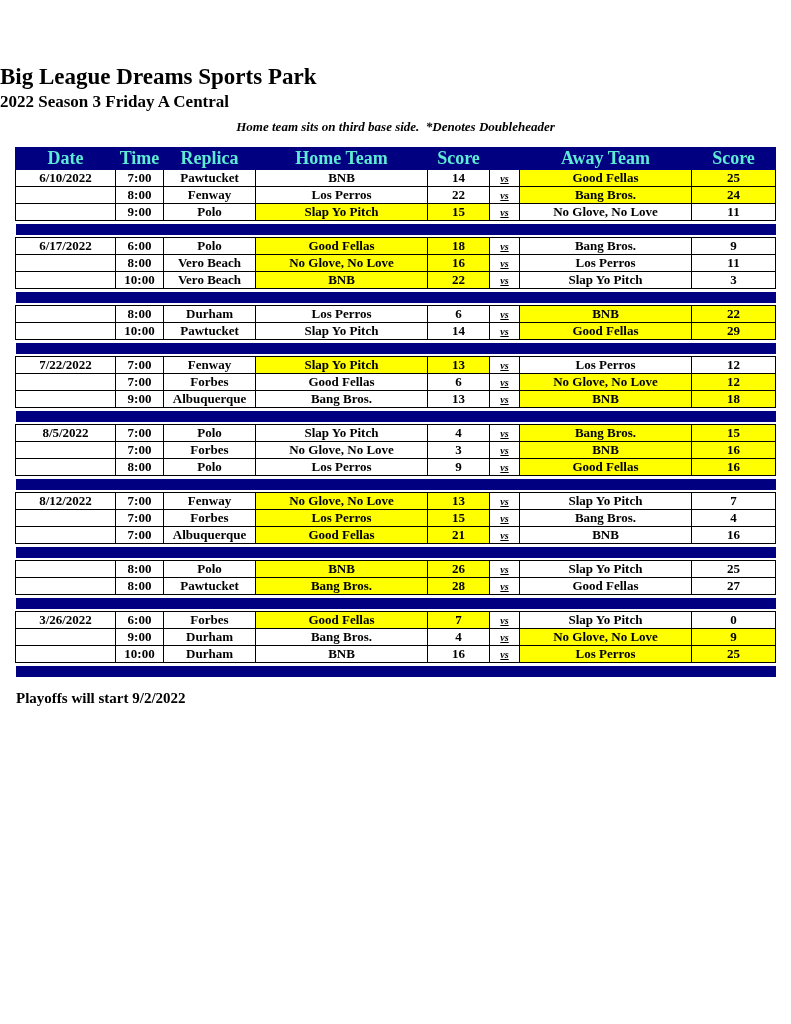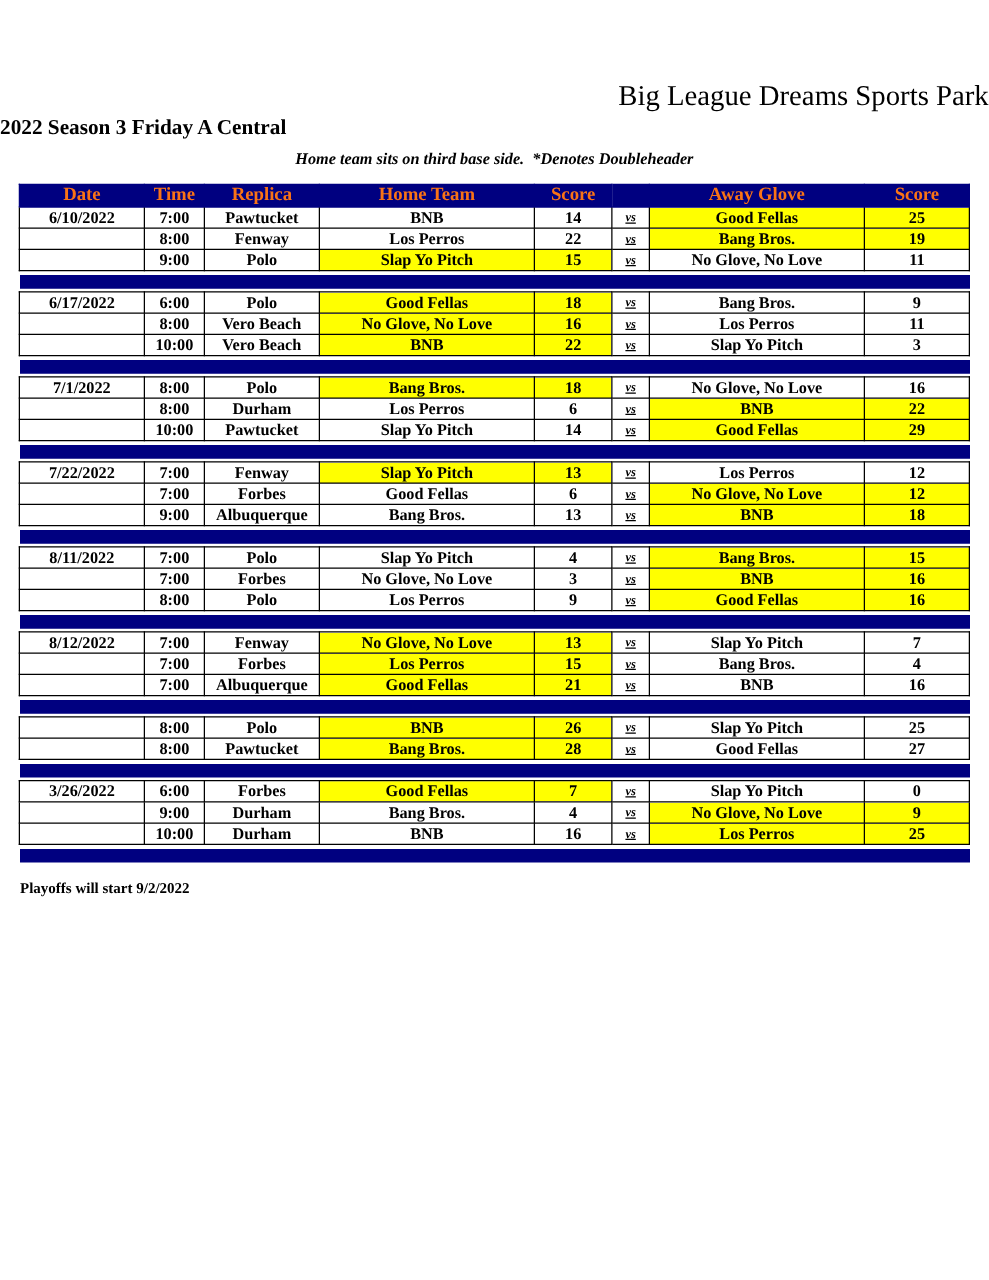--- a/index.html
+++ b/index.html
@@ -3,37 +3,37 @@
 <meta charset="utf-8">
 <style>
   :root { --band:#000080; --hl:#FFFF00; }
   * { box-sizing:border-box; }
   html,body { margin:0; padding:0; }
   body {
     width:791px; height:1024px; background:#ffffff; color:#000;
     font-family:"Liberation Serif", serif;
     overflow:hidden;
   }
-  .title    { margin-top:64px; text-align:right; font-size:23px; font-weight:normal; }
+  .title    { margin-top:64px; text-align:left; font-size:23px; font-weight:bold; }
   .subtitle { margin-top:2px;  font-size:17px; font-weight:bold; }
   .note     { margin-top:7px;  text-align:center; font-size:13px; font-weight:bold; font-style:italic; white-space:pre-wrap; }
   table.schedule { border-collapse:collapse; table-layout:fixed; width:760px; margin:12px auto 0; }
   .schedule th {
-    background:var(--band); color:#f97316; font-size:15px; font-weight:bold;
+    background:var(--band); color:#5eead4; font-size:18px; font-weight:bold;
     height:18px; padding:0; border:1px solid var(--band); text-align:center;
   }
   .schedule td {
     border:1px solid #000; text-align:center; font-size:13px; font-weight:bold;
     height:17px; padding:0 2px; overflow:hidden; white-space:nowrap;
   }
   .schedule td.vs  { font-size:10px; font-style:italic;text-decoration:underline; }
   .schedule td.hl  { background:var(--hl); }
   .schedule tr.spacer td { border:none; background:#fff; height:3px;  padding:0; }
   .schedule tr.band   td { border:none; background:var(--band); height:11px; padding:0; }
-  .footer { margin:10px 0 0 16px; font-size:12px; font-weight:bold; }
+  .footer { margin:10px 0 0 16px; font-size:15px; font-weight:bold; }
 </style>
 </head>
 <body>
 
 <div class="title">Big League Dreams Sports Park</div>
 <div class="subtitle">2022 Season 3 Friday A Central</div>
 <div class="note">Home team sits on third base side.  *Denotes Doubleheader</div>
 
 <table class="schedule">
   <colgroup>
@@ -47,21 +47,21 @@
       <col style="width:84px">
   </colgroup>
   <thead>
     <tr>
       <th>Date</th>
       <th>Time</th>
       <th>Replica</th>
       <th>Home Team</th>
       <th>Score</th>
       <th></th>
-      <th>Away Glove</th>
+      <th>Away Team</th>
       <th>Score</th>
     </tr>
   </thead>
   <tbody>
       <tr>
         <td>6/10/2022</td>
         <td>7:00</td>
         <td>Pawtucket</td>
         <td>BNB</td>
         <td>14</td>
@@ -70,21 +70,21 @@
         <td class="hl">25</td>
       </tr>
       <tr>
         <td></td>
         <td>8:00</td>
         <td>Fenway</td>
         <td>Los Perros</td>
         <td>22</td>
         <td class="vs">vs</td>
         <td class="hl">Bang Bros.</td>
-        <td class="hl">19</td>
+        <td class="hl">24</td>
       </tr>
       <tr>
         <td></td>
         <td>9:00</td>
         <td>Polo</td>
         <td class="hl">Slap Yo Pitch</td>
         <td class="hl">15</td>
         <td class="vs">vs</td>
         <td>No Glove, No Love</td>
         <td>11</td>
@@ -129,30 +129,20 @@
         <td>3</td>
       </tr>
       <tr class="spacer">
         <td colspan="8"></td>
       </tr>
       <tr class="band">
         <td colspan="8"></td>
       </tr>
       <tr class="spacer">
         <td colspan="8"></td>
-      </tr>
-      <tr>
-        <td>7/1/2022</td>
-        <td>8:00</td>
-        <td>Polo</td>
-        <td class="hl">Bang Bros.</td>
-        <td class="hl">18</td>
-        <td class="vs">vs</td>
-        <td>No Glove, No Love</td>
-        <td>16</td>
       </tr>
       <tr>
         <td></td>
         <td>8:00</td>
         <td>Durham</td>
         <td>Los Perros</td>
         <td>6</td>
         <td class="vs">vs</td>
         <td class="hl">BNB</td>
         <td class="hl">22</td>
@@ -209,21 +199,21 @@
       <tr class="spacer">
         <td colspan="8"></td>
       </tr>
       <tr class="band">
         <td colspan="8"></td>
       </tr>
       <tr class="spacer">
         <td colspan="8"></td>
       </tr>
       <tr>
-        <td>8/11/2022</td>
+        <td>8/5/2022</td>
         <td>7:00</td>
         <td>Polo</td>
         <td>Slap Yo Pitch</td>
         <td>4</td>
         <td class="vs">vs</td>
         <td class="hl">Bang Bros.</td>
         <td class="hl">15</td>
       </tr>
       <tr>
         <td></td>

